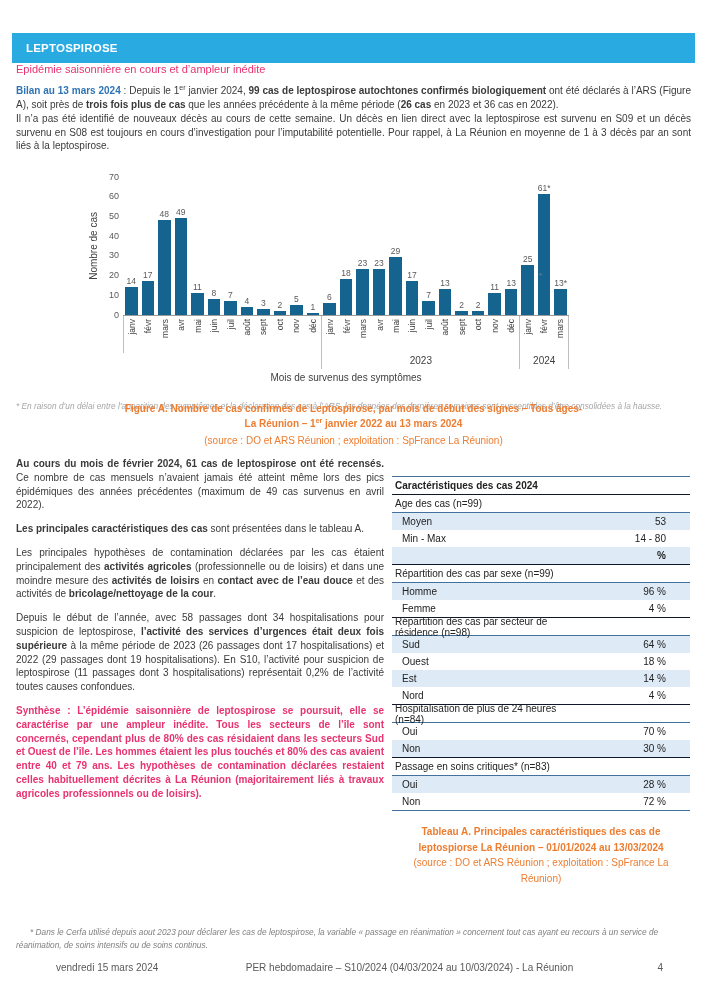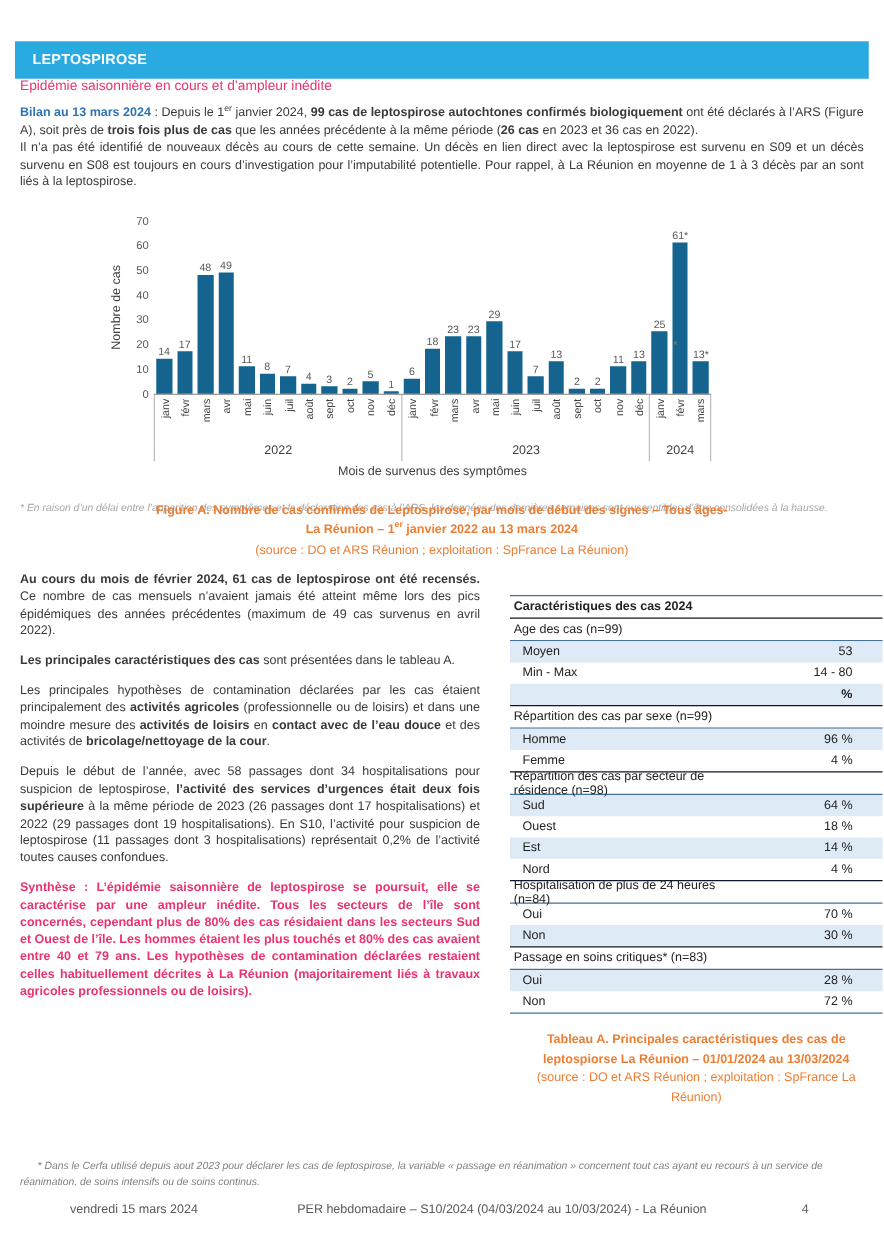--- a/index.html
+++ b/index.html
@@ -40,38 +40,38 @@
     border-left:1px solid #bfbfbf;}
   .cgroup:last-child .yearrow{border-right:1px solid #bfbfbf;}
   .xtitle{text-align:center;font-size:10px;color:#404040;margin-top:3px;}
   .star{position:absolute;top:104px;right:66px;font-size:8px;color:#808080;}
   
   .chartnote{margin-top:17px;font-size:8.3px;font-style:italic;color:#A6A6A6;line-height:12px;}
   .figcap{margin-top:-11px;text-align:center;color:#ED7D31;font-size:10px;line-height:15.5px;}
   .figcap .l1,.figcap .l2{font-weight:bold;}
   .figcap .l3{margin-top:1px;}
   
-  .cols{display:flex;gap:24px;margin-top:9px;align-items:flex-start;}
+  .cols{display:flex;gap:8px;margin-top:9px;align-items:flex-start;}
   .leftcol{width:368px;flex:none;}
   .leftcol p{font-size:10px;line-height:13.8px;text-align:justify;margin:0 0 10px 0;}
   .rightcol{width:298px;flex:none;padding-top:19px;}
   
   .dtable{width:100%;border-top:1.5px solid #41719C;border-bottom:1px solid #41719C;font-size:10px;color:#222;}
   .trow{display:flex;justify-content:space-between;align-items:center;height:17px;padding:0 0 0 3px;}
   .trow .tvalue{width:84px;text-align:right;padding-right:24px;flex:none;white-space:nowrap;}
   .t-title{font-weight:bold;}
   .t-section{border-top:1px solid #0f172a;border-bottom:1px solid #41719C;}
   .t-data .tlabel{padding-left:7px;}
   .shaded{background:#DEEAF6;}
   .tabcap{margin-top:13px;text-align:center;color:#ED7D31;font-size:10px;line-height:15.5px;padding:0 6px;}
   .tabcap .l1{font-weight:bold;}
   
   .bottomnote{position:absolute;left:16px;right:16px;top:926px;font-size:8.3px;font-style:italic;
     color:#7f7f7f;line-height:12.5px;text-indent:14px;}
-  .footer{position:absolute;left:16px;right:32px;top:962px;display:flex;align-items:flex-start;
+  .footer{position:absolute;left:16px;right:16px;top:962px;display:flex;align-items:flex-start;
     font-size:10px;color:#595959;}
   .footer .fdate{padding-left:40px;width:160px;flex:none;}
   .footer .fcenter{flex:1;text-align:center;}
   .footer .fpage{width:60px;text-align:right;padding-right:28px;flex:none;}
 </style>
 </head>
 <body>
 
 <div class="page">
 
@@ -183,21 +183,20 @@
               <div class="mslot">
                 <span>oct</span>
               </div>
               <div class="mslot">
                 <span>nov</span>
               </div>
               <div class="mslot">
                 <span>déc</span>
               </div>
             </div>
-            <div class="yearrow">2022</div>
           </div>
           <div class="cgroup" style="flex-grow: 12;">
             <div class="bars">
               <div class="slot">
                 <div class="blabel">6</div>
                 <div class="bar" style="height: 11.8286px; background: rgb(21, 100, 143);"></div>
               </div>
               <div class="slot">
                 <div class="blabel">18</div>
                 <div class="bar" style="height: 35.4857px; background: rgb(21, 100, 143);"></div>

